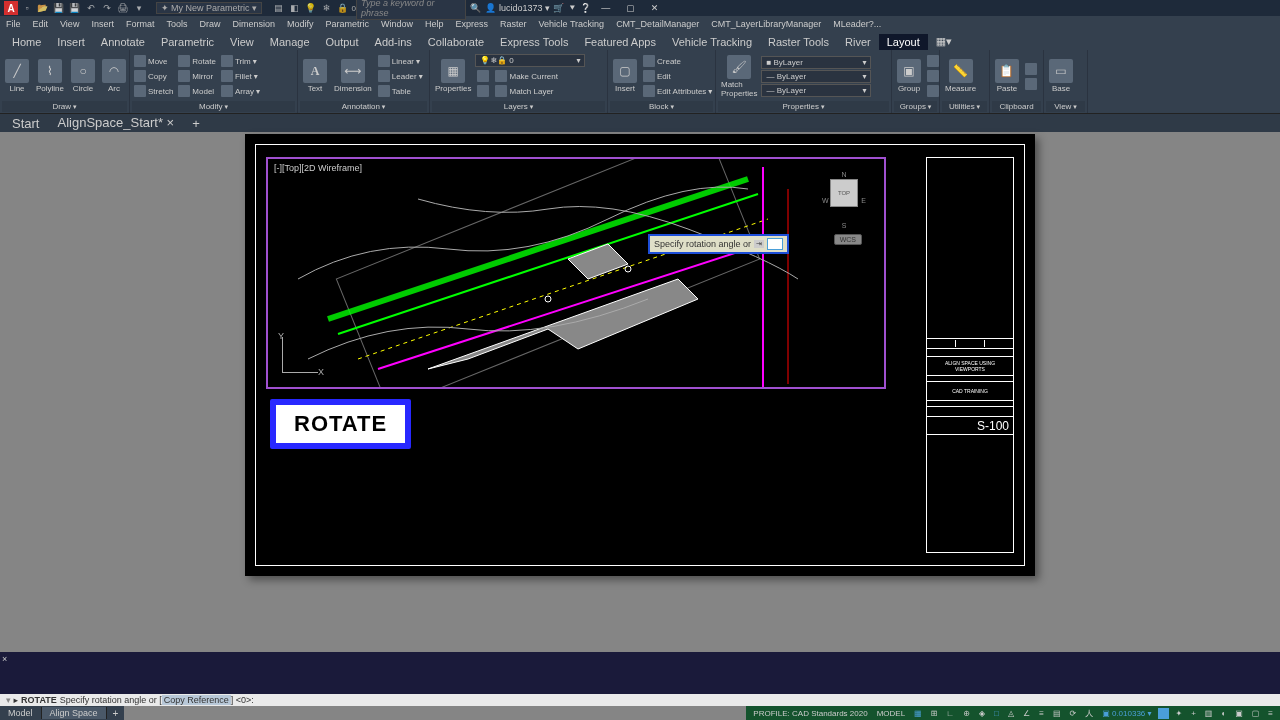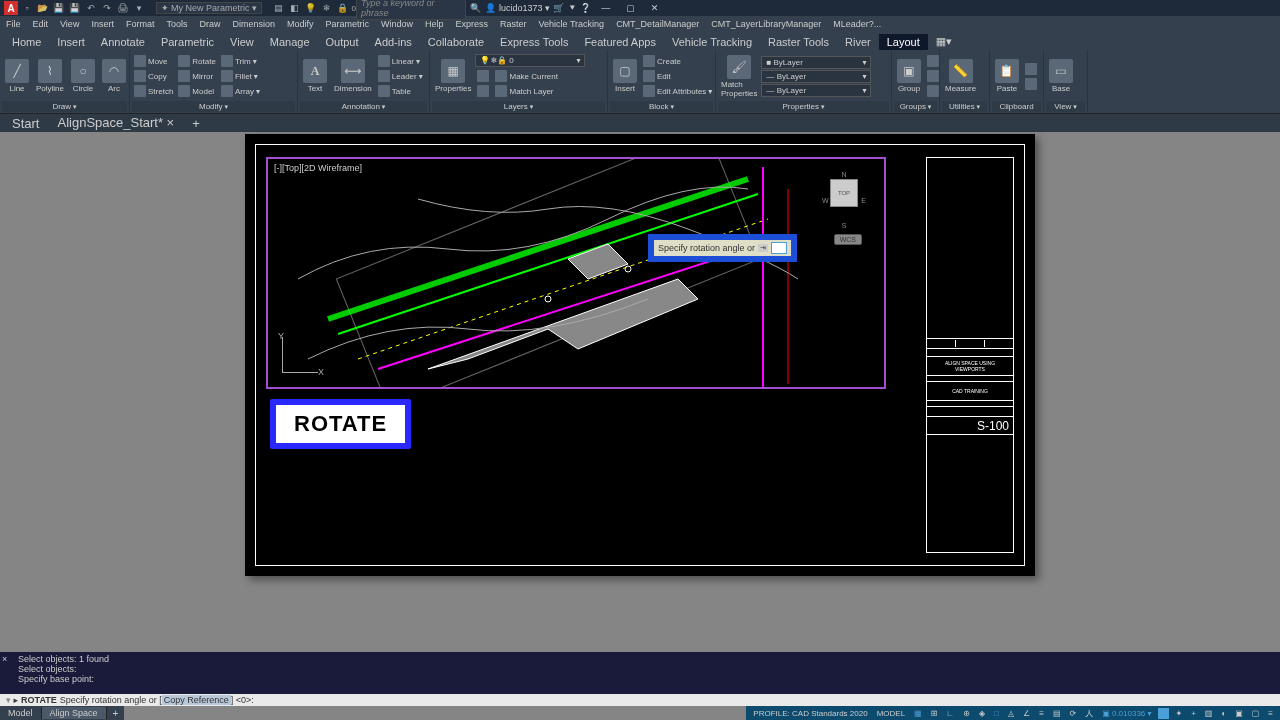--- a/index.html
+++ b/index.html
@@ -31,42 +31,42 @@
 .layer-dd{background:#2a3340;border:1px solid #555;color:#ccc;font-size:8px;padding:1px 4px;width:110px;display:flex;align-items:center;justify-content:space-between}
 .filetabs{background:#2f3a47;height:18px;display:flex;align-items:center;padding:0 4px;gap:2px}
 .file-tab{color:#ccc;font-size:13px;padding:2px 8px;cursor:pointer}
 .file-tab.active{border-bottom:2px solid #4a9fd8}
 .canvas-area{position:absolute;top:132px;left:0;right:0;bottom:68px;background:#858585;display:flex;justify-content:center;align-items:flex-start;padding-top:2px}
 .paper-outer{background:#000;width:790px;height:442px;position:relative;box-shadow:4px 4px 8px rgba(0,0,0,0.4)}
 .paper{position:absolute;inset:10px;border:1px solid #fff}
 .viewport{position:absolute;left:10px;top:12px;width:620px;height:232px;border:2px solid #a050d0;background:#000}
 .vp-label{position:absolute;top:4px;left:6px;color:#ccc;font-size:9px}
 .drawing{position:absolute;inset:0;overflow:hidden}
-.tooltip{position:absolute;top:75px;left:380px;background:#dfdfc8;border:6px solid #1d4ed8;padding:2px 4px;font-size:9px;color:#333;display:flex;align-items:center;gap:3px}
+.tooltip{position:absolute;top:75px;left:380px;background:#dfdfc8;border:2px solid #1d4ed8;padding:2px 4px;font-size:9px;color:#333;display:flex;align-items:center;gap:3px}
 .tooltip-input{background:#fff;border:1px solid #4a9fd8;width:16px;height:12px}
 .compass{position:absolute;top:12px;right:18px;width:44px;height:58px}
 .compass-cube{width:28px;height:28px;background:#ccc;border:1px solid #888;margin:8px auto;display:flex;align-items:center;justify-content:center;font-size:6px;color:#555}
 .compass-label{position:absolute;color:#888;font-size:7px}
 .wcs-badge{position:absolute;top:75px;right:22px;background:#888;border:1px solid #555;padding:1px 5px;font-size:7px;color:#333;border-radius:2px}
 .ucs{position:absolute;bottom:8px;left:8px;width:46px;height:46px}
 .ucs-line{position:absolute;background:#aaa}
 .rotate-badge{position:absolute;left:14px;top:254px;background:#2828ff;padding:6px;border-radius:2px;box-shadow:2px 2px 4px rgba(0,0,0,0.5)}
 .rotate-inner{background:#fff;padding:6px 18px;font-weight:bold;font-size:22px;font-family:Arial;letter-spacing:1px}
 .titleblock{position:absolute;right:10px;top:12px;width:88px;bottom:12px;border:1px solid #fff}
 .tb-row{border-bottom:1px solid #fff;color:#fff;font-size:5px;text-align:center;padding:1px}
 .cmdwin{position:absolute;bottom:26px;left:0;right:0;background:#1a1a3a;height:42px;color:#ccc;font-family:Consolas,monospace;font-size:9px;padding:2px 6px}
 .cmdwin .x{position:absolute;left:2px;top:2px;cursor:pointer}
 .cmdline{position:absolute;bottom:14px;left:0;right:0;background:#eaeaea;height:12px;color:#333;font-family:Consolas,monospace;font-size:9px;padding:0 6px;display:flex;align-items:center}
 .cmdline .cmd{font-weight:bold;margin:0 3px}
 .cmdline .opt{background:#b8c8d8;padding:0 2px}
 .modeltabs{position:absolute;bottom:0;left:0;height:14px;background:#34404e;display:flex;align-items:center}
 .model-tab{color:#ccc;font-size:9px;padding:1px 8px;cursor:pointer;border-right:1px solid #222}
 .model-tab.active{background:#4a5868}
 .model-plus{color:#ccc;padding:0 6px;cursor:pointer;font-size:10px}
-.statusbar{position:absolute;bottom:0;right:0;height:14px;background:#0c4a6e;display:flex;align-items:center;color:#ccc;font-size:8px;gap:3px;padding:0 4px}
+.statusbar{position:absolute;bottom:0;right:0;height:14px;background:#14532d;display:flex;align-items:center;color:#ccc;font-size:8px;gap:3px;padding:0 4px}
 .status-item{padding:0 3px;cursor:pointer}
 .status-item.on{color:#4a9fd8}
 svg{display:block}
 </style>
 </head>
 <body>
 
 <div class="titlebar">
   <div class="title-left">
     <div class="logo">A</div>
@@ -431,25 +431,20 @@
             <div style="flex:1"></div>
             <div style="font-size:12px;font-weight:normal;padding:0 3px">S-100</div>
           </div>
       </div>
     </div>
   </div>
 </div>
 
 <div class="cmdwin">
   <span class="x">×</span>
-  <div style="margin-left:12px">
-    <div>Select objects: 1 found</div>
-    <div>Select objects:</div>
-    <div>Specify base point:</div>
-  </div>
 </div>
 <div class="cmdline">
   <span style="color:#888;margin-right:3px">▾</span>
   <span>▸</span>
   <span class="cmd">ROTATE</span>
   <span>Specify rotation angle or [</span>
     <span class="opt">Copy Reference</span>
     <span>] &lt;0&gt;:</span>
 </div>
 

